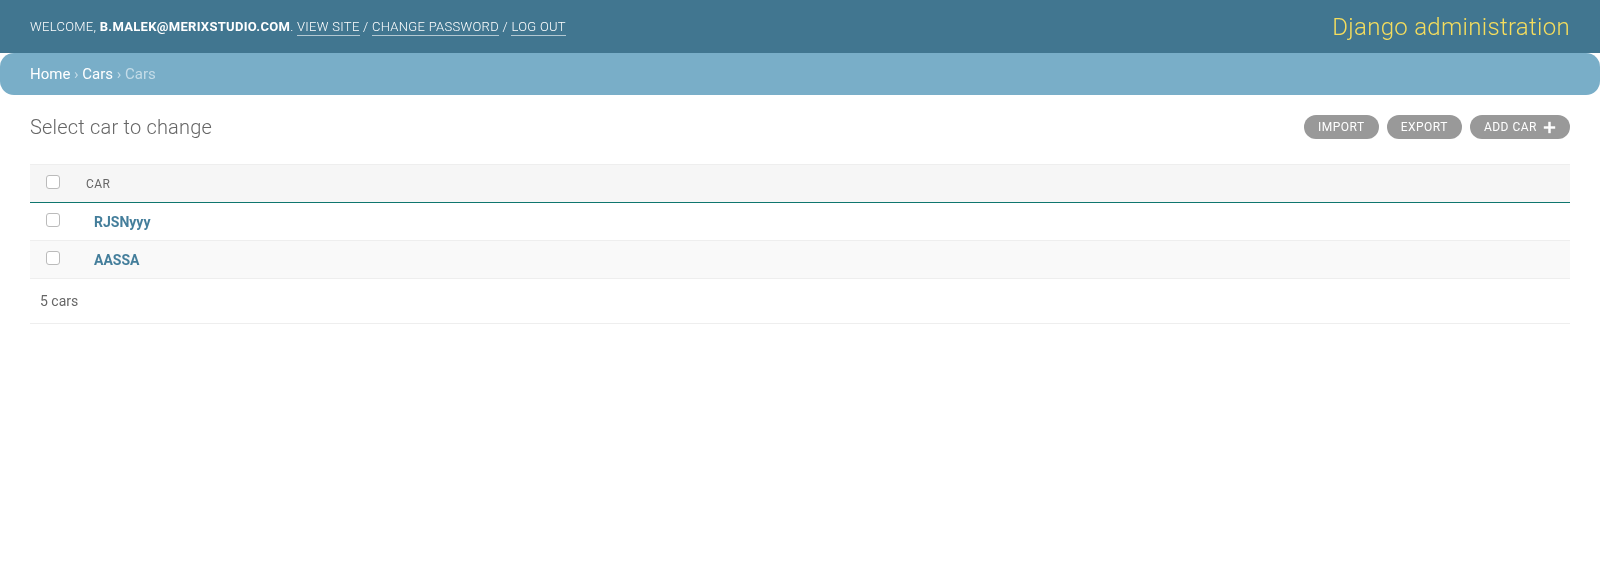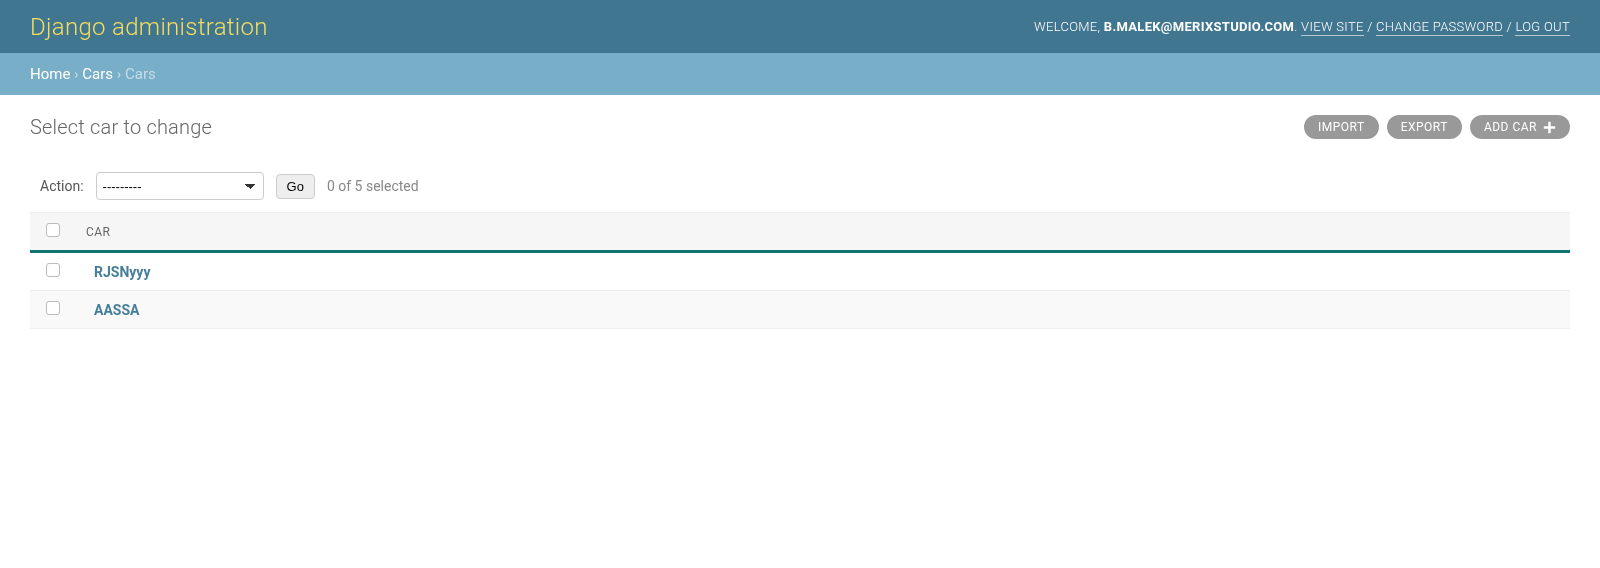--- a/index.html
+++ b/index.html
@@ -3,55 +3,55 @@
 <meta charset="utf-8">
 <style>
 * { margin:0; padding:0; box-sizing:border-box; }
 body { font-family:"Roboto","Lucida Grande","DejaVu Sans","Bitstream Vera Sans",Verdana,Arial,sans-serif; color:#333; font-size:14px; }
 #header { background:#417690; color:#fff; height:53px; display:flex; align-items:center; justify-content:space-between; padding:0 30px 0 30px; }
 #branding { color:#f5dd5d; font-size:24px; font-weight:300; letter-spacing:.3px; }
 #branding a { color:#f5dd5d; text-decoration:none; }
 #user-tools { font-size:13px; color:#fff; font-weight:300; letter-spacing:.3px; }
 #user-tools a { color:#fff; text-decoration:none; border-bottom:1px solid rgba(255,255,255,.6); padding-bottom:1px; }
 #user-tools strong { font-weight:bold; }
-#breadcrumbs { background:#79aec8; color:#c4dce8; padding:12px 30px; font-size:15px; }
+#breadcrumbs { background:#79aec8; color:#c4dce8; padding:12px 30px; font-size:15px;border-radius:14px; }
 #breadcrumbs a { color:#fff; text-decoration:none; }
 #content { padding:20px 30px 0 30px; }
 .content-header { display:flex; justify-content:space-between; align-items:center; margin-bottom:25px; }
 .content-header h1 { font-size:20px; font-weight:300; color:#666; letter-spacing:.2px; }
 .object-tools { display:flex; gap:8px;justify-content:center; }
 .object-tools a { background:#999; color:#fff; text-decoration:none; padding:5px 14px; border-radius:15px; font-size:12px; font-weight:400; letter-spacing:.5px; display:flex; align-items:center; gap:6px; }
 .addlink .plus-icon svg { width:13px; height:13px; display:block; }
 .actions { padding:8px 10px; font-size:14px; color:#555; display:flex; align-items:center; gap:12px; }
 .actions label { font-weight:400; }
 .actions select { background:#fff; border:1px solid #ccc; border-radius:4px; height:28px; padding:2px 22px 2px 6px; font-size:13px; appearance:none; -webkit-appearance:none; background-image:linear-gradient(45deg,transparent 50%,#333 50%),linear-gradient(135deg,#333 50%,transparent 50%); background-position: calc(100% - 13px) 11px, calc(100% - 8px) 11px; background-size:5px 5px,5px 5px; background-repeat:no-repeat; min-width:168px; }
 .actions button { background:#eee; border:1px solid #ccc; border-radius:4px; padding:4px 10px; font-size:13px; cursor:pointer; }
 .action-counter { color:#888; }
 table.results { width:100%; border-collapse:collapse; margin-top:4px; }
-table.results thead th { background:#f6f6f6; text-align:left; font-size:12px; color:#666; padding:10px 10px; font-weight:400; letter-spacing:.4px; border-top:1px solid #eee; border-bottom:3px solid #0f766e; }
+table.results thead th { background:#f6f6f6; text-align:left; font-size:12px; color:#666; padding:10px 10px; font-weight:400; letter-spacing:.4px; border-top:1px solid #eee; border-bottom:1px solid #0f766e; }
 table.results thead th:first-child { width:46px; text-align:center; }
 table.results tbody tr { border-bottom:1px solid #eee; }
 table.results tbody tr.odd { background:#fff; }
 table.results tbody tr.even { background:#f9f9f9; }
 table.results tbody td { padding:10px 10px; vertical-align:middle; }
 table.results tbody td:first-child { width:46px; text-align:center; }
 table.results tbody td a { color:#447e9b; font-weight:bold; text-decoration:none; font-size:14px;padding-left:8px; }
 .paginator { padding:14px 10px; font-size:14px; color:#666; border-bottom:1px solid #eee; }
 input[type=checkbox] { width:14px; height:14px; cursor:pointer; -webkit-appearance:none; appearance:none; border:1px solid #bbb; border-radius:3px; background:#fff; }
 </style>
 </head>
 <body>
 
 <div id="header">
-  <div id="branding">
-    <a href="#">Django administration</a>
-  </div>
   <div id="user-tools">
     <span>WELCOME,</span>
     <strong>B.MALEK@MERIXSTUDIO.COM</strong><span>. </span><a href="#">VIEW SITE</a><span> / </span><a href="#">CHANGE PASSWORD</a><span> / </span><a href="#">LOG OUT</a>
+  </div>
+  <div id="branding">
+    <a href="#">Django administration</a>
   </div>
 </div>
 
 <div id="breadcrumbs">
   <a href="#">Home</a><span> › </span><a href="#">Cars</a><span> › </span><span>Cars</span>
 </div>
 
 <div id="content">
   <div class="content-header">
     <h1>Select car to change</h1>
@@ -63,41 +63,34 @@
         <span class="plus-icon">
           <svg viewBox="0 0 16 16" fill="#fff">
               <rect x="6.5" y="1" width="3" height="14"></rect>
               <rect x="1" y="6.5" width="14" height="3"></rect>
             </svg>
         </span>
       </a>
     </div>
   </div>
 
-  <div class="actions">
-    <label>Action:</label>
-    <select>
-      <option>---------</option>
-    </select>
-    <button type="button">Go</button>
-    <span class="action-counter">0 of 5 selected</span>
-  </div>
 
   <table class="results">
     <thead>
       <tr>
         <th><input type="checkbox" style=""></th>
         <th>CAR</th>
       </tr>
     </thead>
     <tbody>
       <tr class="odd">
         <td><input type="checkbox" style=""></td>
         <td><a href="#">RJSNyyy</a></td>
       </tr>
       <tr class="even">
         <td><input type="checkbox" style=""></td>
         <td><a href="#">AASSA</a></td>
       </tr>
     </tbody>
   </table>
 
+  <div class="paginator">5 cars</div>
 </div>
 
 </body></html>

